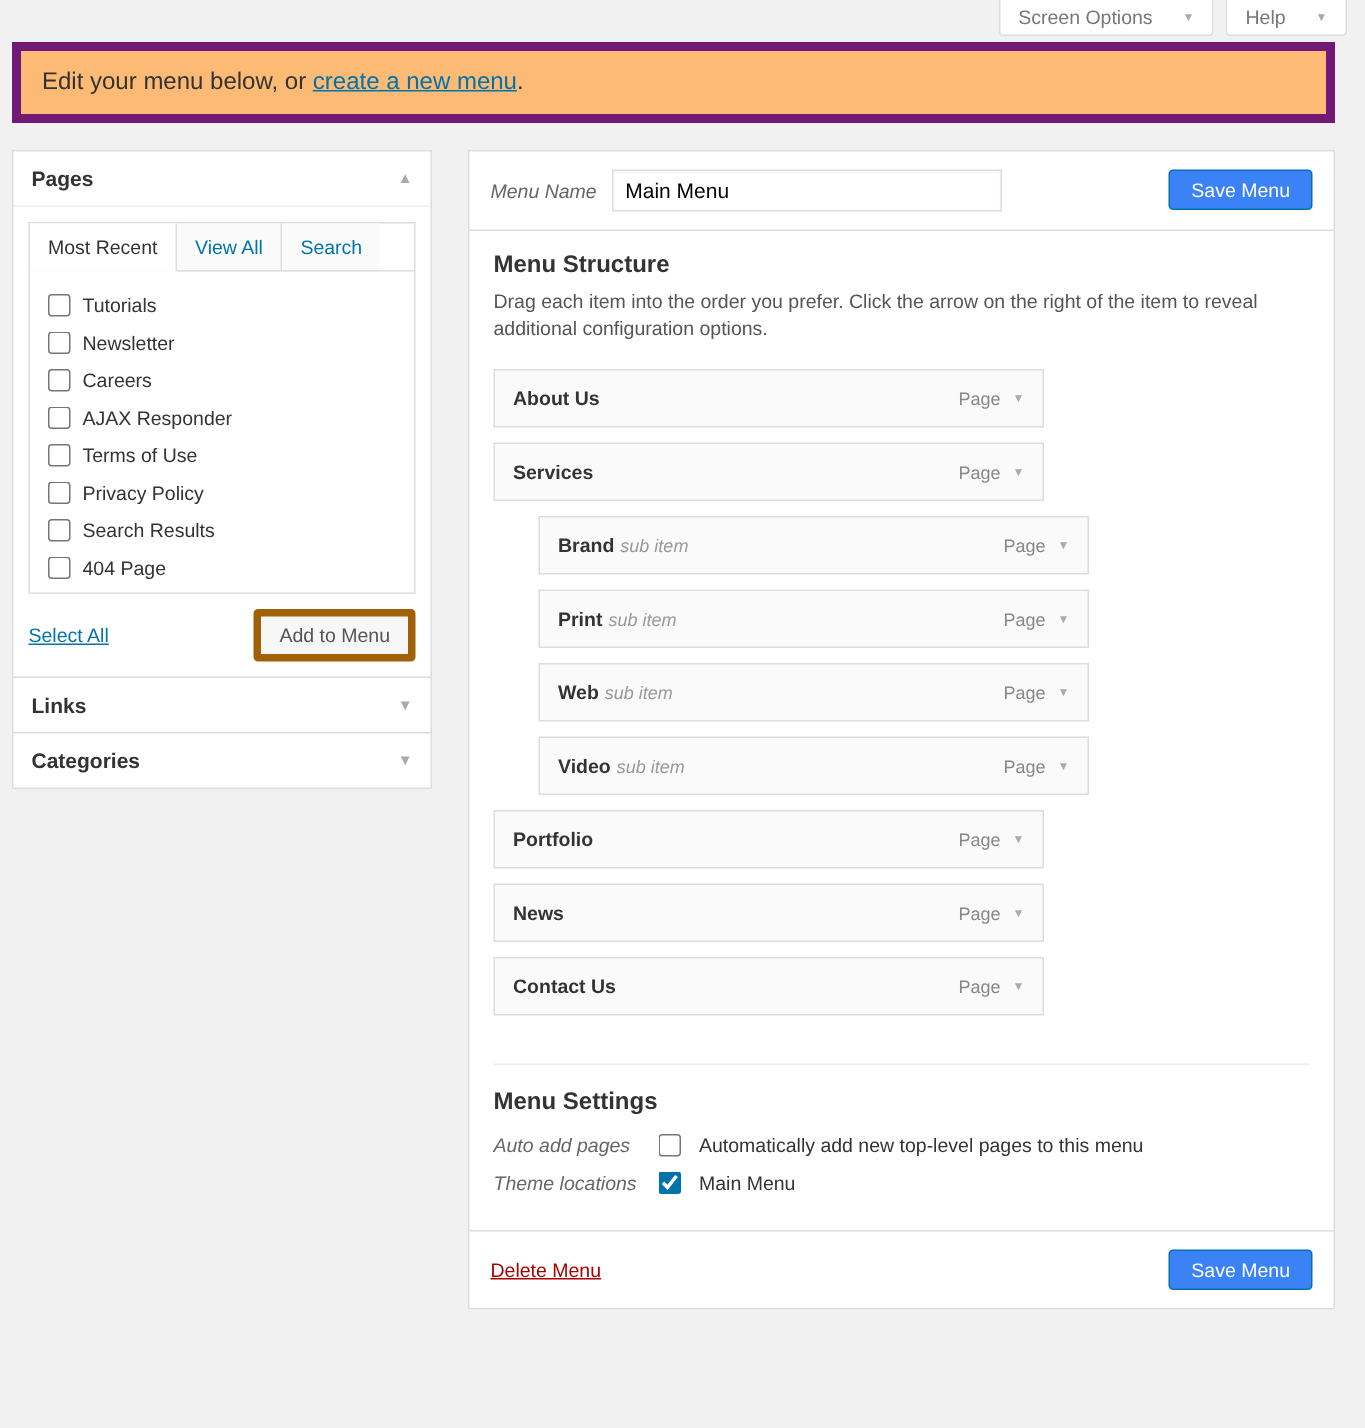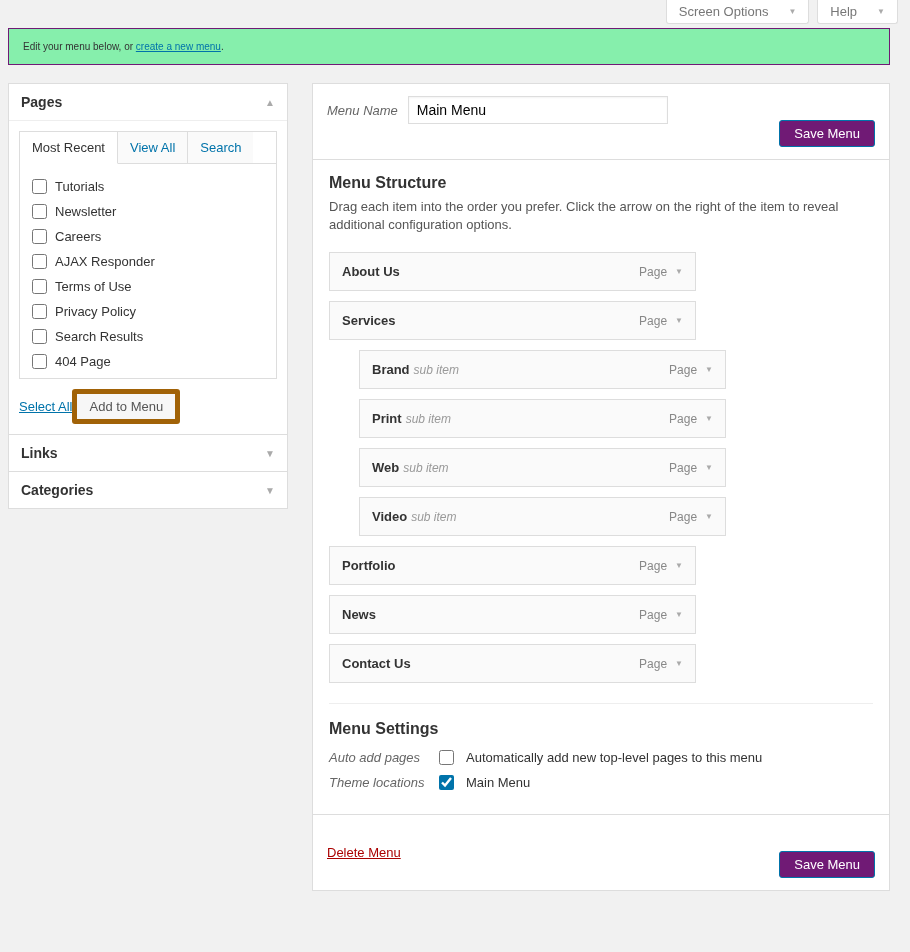--- a/index.html
+++ b/index.html
@@ -7,21 +7,21 @@
 .wrap { padding: 0 20px 20px 8px; }
 
 .screen-meta { display: flex; justify-content: flex-end; gap: 8px; padding-right: 12px; margin-bottom: 4px; }
 .screen-meta-btn { background: #fff; border: 1px solid #ddd; border-top: none; border-radius: 0 0 3px 3px; padding: 4px 12px; font-size: 13px; color: #777; cursor: pointer; display: flex; align-items: center; gap: 20px; }
 .screen-meta-btn .tri { font-size: 8px; color: #aaa; }
 
 .nav-tab-wrapper { border-bottom: 1px solid #ccc; margin: 0 0 12px 0; padding-left: 10px; display: flex; }
 .nav-tab { background: #e4e4e4; border: 1px solid #ccc; border-bottom: none; color: #555; font-size: 15px; font-weight: 600; padding: 8px 14px; margin-right: 5px; margin-bottom: -1px; cursor: pointer; }
 .nav-tab.active { background: #f1f1f1; border-bottom: 1px solid #f1f1f1; color: #000; }
 
-.manage-menus { background: #86efac; border: 1px solid #701a75; padding: 12px 14px; margin-bottom: 18px; font-size: 10px; }
+.manage-menus { background: #fdba74; border: 6px solid #701a75; padding: 12px 14px; margin-bottom: 18px; font-size: 16px; }
 .manage-menus a { color: #0073aa; text-decoration: underline; }
 
 .columns { display: flex; gap: 24px; align-items: flex-start; }
 .col-left { width: 280px; flex-shrink: 0; }
 .col-right { flex: 1; }
 
 .accordion { background: #fff; border: 1px solid #ddd; margin-bottom: 0; }
 .accordion + .accordion { margin-top: -1px; }
 .accordion-header { padding: 10px 12px; font-weight: 600; font-size: 14px; display: flex; justify-content: space-between; align-items: center; cursor: pointer; border-bottom: 1px solid #eee; }
 .accordion-header.collapsed { border-bottom: none; }
@@ -30,44 +30,44 @@
 
 .inner-tabs { display: flex; border: 1px solid #ddd; border-bottom: none; margin-bottom: -1px; }
 .inner-tab { padding: 8px 12px; font-size: 13px; color: #0073aa; cursor: pointer; background: #fafafa; border-right: 1px solid #ddd; border-bottom: 1px solid #ddd; }
 .inner-tab.active { background: #fff; color: #333; border-bottom: 1px solid #fff; font-weight: 400; }
 .inner-tab:last-child { border-right: none; }
 
 .pages-box { border: 1px solid #ddd; padding: 10px 10px 4px 10px; }
 .page-item { display: flex; align-items: center; gap: 8px; padding: 5px 2px; font-size: 13px; }
 .page-item input[type="checkbox"] { width: 15px; height: 15px; }
 
-.pages-controls { display: flex; align-items: center; margin-top: 10px; }
+.pages-controls { display: flex; justify-content: space-between; align-items: center; margin-top: 10px; }
 .select-all { color: #0073aa; text-decoration: underline; font-size: 13px; cursor: pointer; }
 .btn { background: #f7f7f7; border: 5px solid #a16207; border-radius: 3px; padding: 5px 12px; font-size: 13px; cursor: pointer; color: #555; }
 
 .menu-edit { background: #fff; border: 1px solid #ddd; }
 .menu-header { display: flex; align-items: flex-start; justify-content: space-between; padding: 12px 14px; border-bottom: 1px solid #ddd; }
 .menu-header-left { display: flex; align-items: center; gap: 10px; }
 .menu-header-left label { font-style: italic; color: #666; font-size: 13px; }
 .menu-name-input { border: 1px solid #ddd; padding: 5px 8px; font-size: 14px; width: 260px; background: #fff; box-shadow: inset 0 1px 2px rgba(0,0,0,0.05); }
 
-.btn-primary { background: #701a75; border: 1px solid #0073aa; color: #fff; border-radius: 3px; padding: 5px 14px; font-size: 13px; cursor: pointer; font-weight: 400; margin-top: 24px; }
+.btn-primary { background: #3b82f6; border: 1px solid #0073aa; color: #fff; border-radius: 3px; padding: 5px 14px; font-size: 13px; cursor: pointer; font-weight: 400; }
 
 .menu-body { padding: 14px 16px; }
 .menu-body h3 { font-size: 16px; font-weight: 600; margin-bottom: 6px; }
 .menu-body p.desc { font-size: 13px; color: #555; margin-bottom: 18px; line-height: 1.4; }
 
 .menu-item { border: 1px solid #ddd; background: #fafafa; display: flex; justify-content: space-between; align-items: center; padding: 11px 12px; margin-bottom: 10px; width: 367px; cursor: move; }
 .menu-item.sub { margin-left: 30px; }
 .menu-item-title { font-weight: 600; font-size: 13px; }
 .menu-item-sub { font-style: italic; color: #999; font-weight: 400; margin-left: 4px; font-size: 12px; }
 .menu-item-type { color: #888; font-size: 12px; display: flex; align-items: center; gap: 8px; }
 .menu-item-type .tri { font-size: 8px; color: #aaa; cursor: pointer; }
 
-.menu-settings { border-top: 1px solid #eee; margin-top: 20px; padding-top: 16px; }
+.menu-settings { border-top: 1px solid #eee; margin-top: 32px; padding-top: 16px; }
 .menu-settings h3 { font-size: 16px; font-weight: 600; margin-bottom: 12px; }
 .settings-row { display: flex; align-items: center; gap: 12px; margin-bottom: 10px; font-size: 13px; }
 .settings-row .label { font-style: italic; color: #666; width: 98px; flex-shrink: 0; }
 .settings-row input[type="checkbox"] { width: 15px; height: 15px; }
 .settings-row input[type="checkbox"].checked { accent-color: #0073aa; }
 
 .menu-footer { border-top: 1px solid #ddd; padding: 12px 14px; display: flex; justify-content: space-between; align-items: center; }
 .delete-link { color: #a00; text-decoration: underline; font-size: 13px; cursor: pointer; }
 </style>
 </head>

